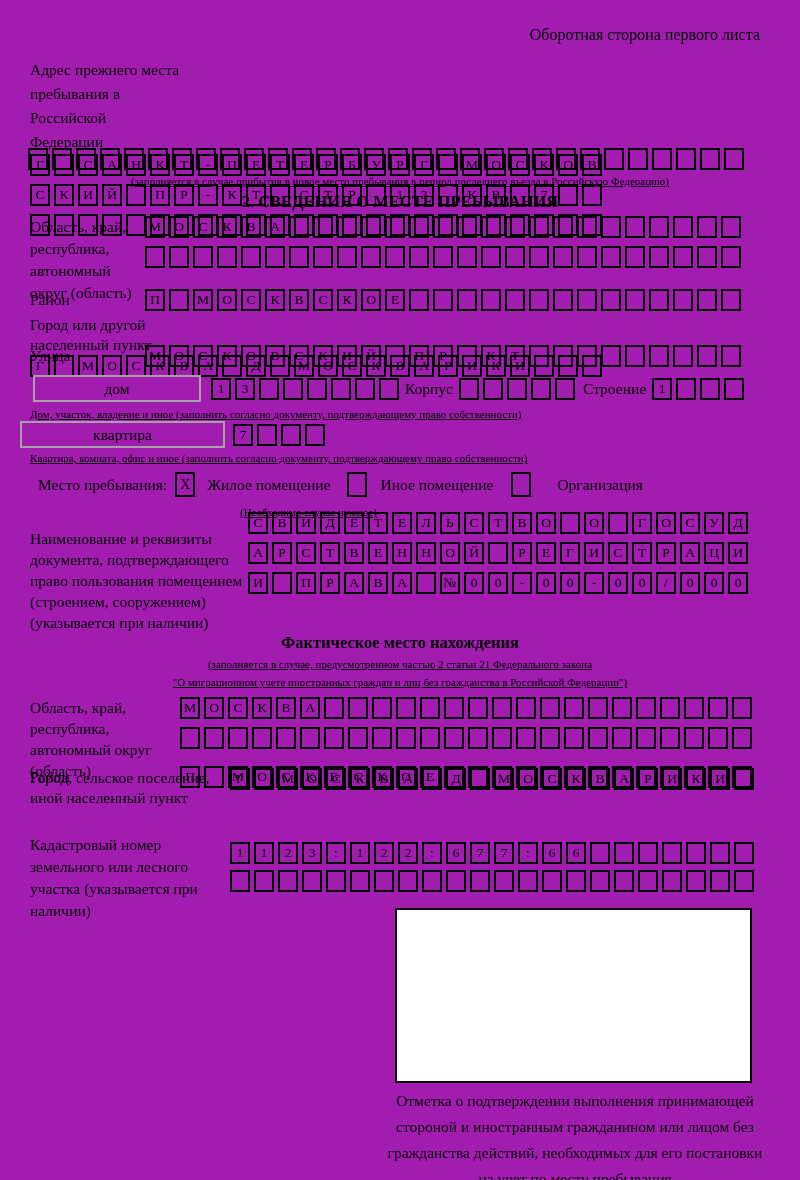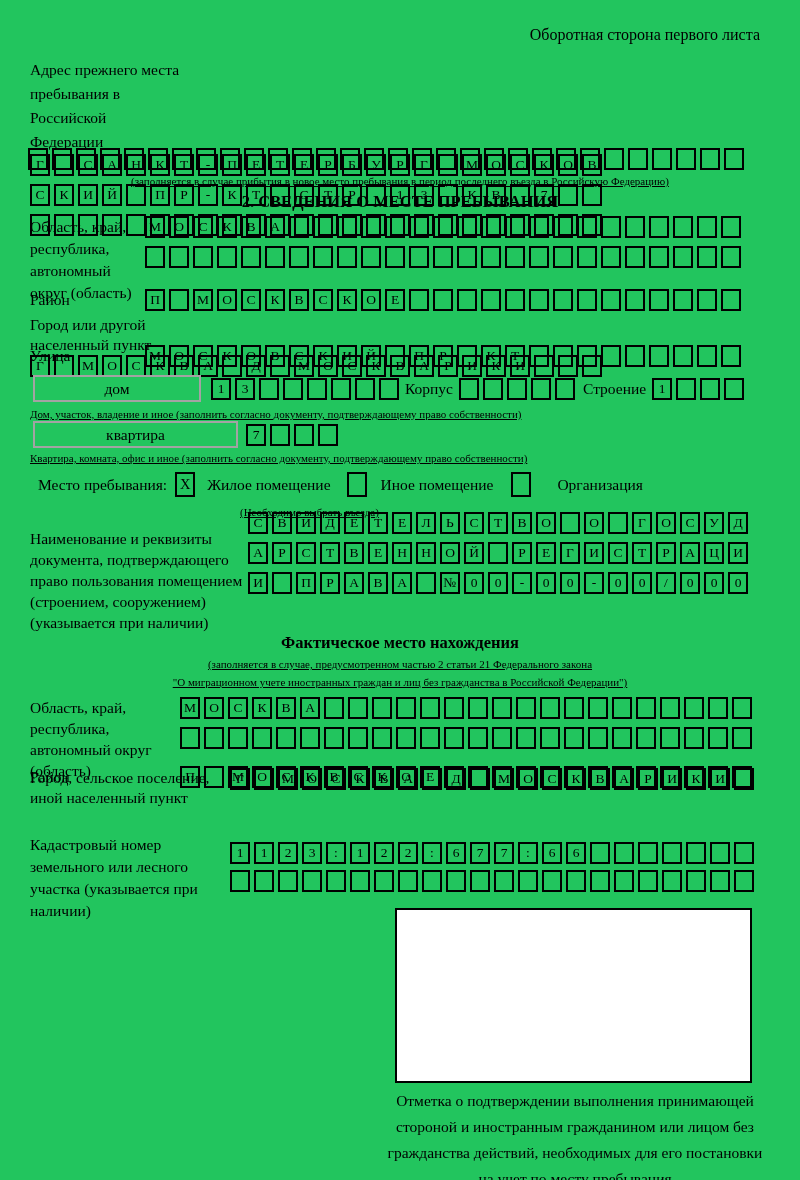--- a/index.html
+++ b/index.html
@@ -1,17 +1,17 @@
 <!DOCTYPE html>
 <html><head>
 <meta charset="utf-8">
 <style>
   html,body{margin:0;padding:0;background:#fff;}
   .page{
-    position:relative;width:800px;height:1180px;background:#22c55e;color:#000;
+    position:relative;width:800px;height:1180px;background:#a21caf;color:#000;
     font-family:"Liberation Serif","DejaVu Serif",serif;overflow:hidden;
   }
   .abs{position:absolute;}
   .lbl{font-size:15.5px;line-height:21px;}
   .note{font-size:11px;line-height:17px;text-decoration:underline;}
   .center{left:0;width:800px;text-align:center;}
   .title{font-size:16.5px;font-weight:bold;}
   .field{display:flex;align-items:flex-start;}
   .cellcol{display:flex;flex-direction:column;gap:8px;}
   .cellrow{display:flex;gap:4px;}
@@ -333,41 +333,41 @@
     <div class="lbl" style="margin-left:8px;">Строение</div>
     <div class="cellrow" style="margin-left:6px;">
         <span class="cell">1</span>
         <span class="cell"></span>
         <span class="cell"></span>
         <span class="cell"></span>
       </div>
   </div>
   <div class="abs note" style="top:406px;left:30px;">Дом, участок, владение и иное (заполнить согласно документу, подтверждающему право собственности)</div>
 
-  <div class="abs field" style="top:421px;left:33px;align-items:center;">
+  <div class="abs field" style="top:421px;left:20px;align-items:center;">
     <div class="wbox" style="width:205px;">квартира</div>
     <div class="cellrow" style="margin-left:8px;">
         <span class="cell">7</span>
         <span class="cell"></span>
         <span class="cell"></span>
         <span class="cell"></span>
       </div>
   </div>
   <div class="abs field" style="top:472px;left:38px;align-items:center;">
     <div class="lbl">Место пребывания:</div>
     <div class="checkbox" style="margin-left:8px;">X</div>
     <div class="lbl" style="margin-left:12px;">Жилое помещение</div>
     <div class="checkbox" style="margin-left:16px;"></div>
     <div class="lbl" style="margin-left:14px;">Иное помещение</div>
     <div class="checkbox" style="margin-left:18px;"></div>
     <div class="lbl" style="margin-left:26px;">Организация</div>
   </div>
 
   <div class="abs note" style="top:450px;left:30px;">Квартира, комната, офис и иное (заполнить согласно документу, подтверждающему право собственности)</div>
-  <div class="abs note" style="top:504px;left:240px;">(Необходимо выбрать въезда)</div>
+  <div class="abs note" style="top:504px;left:240px;">(Необходимо случае нужное)</div>
 
   <div class="abs field" style="top:512px;left:30px;">
     <div class="lbl doc-label">Наименование и реквизиты документа, подтверждающего право пользования помещением (строением, сооружением) (указывается при наличии)</div>
     <div class="cellcol">
       <div class="cellrow">
           <span class="cell">С</span>
           <span class="cell">В</span>
           <span class="cell">И</span>
           <span class="cell">Д</span>
           <span class="cell">Е</span>

